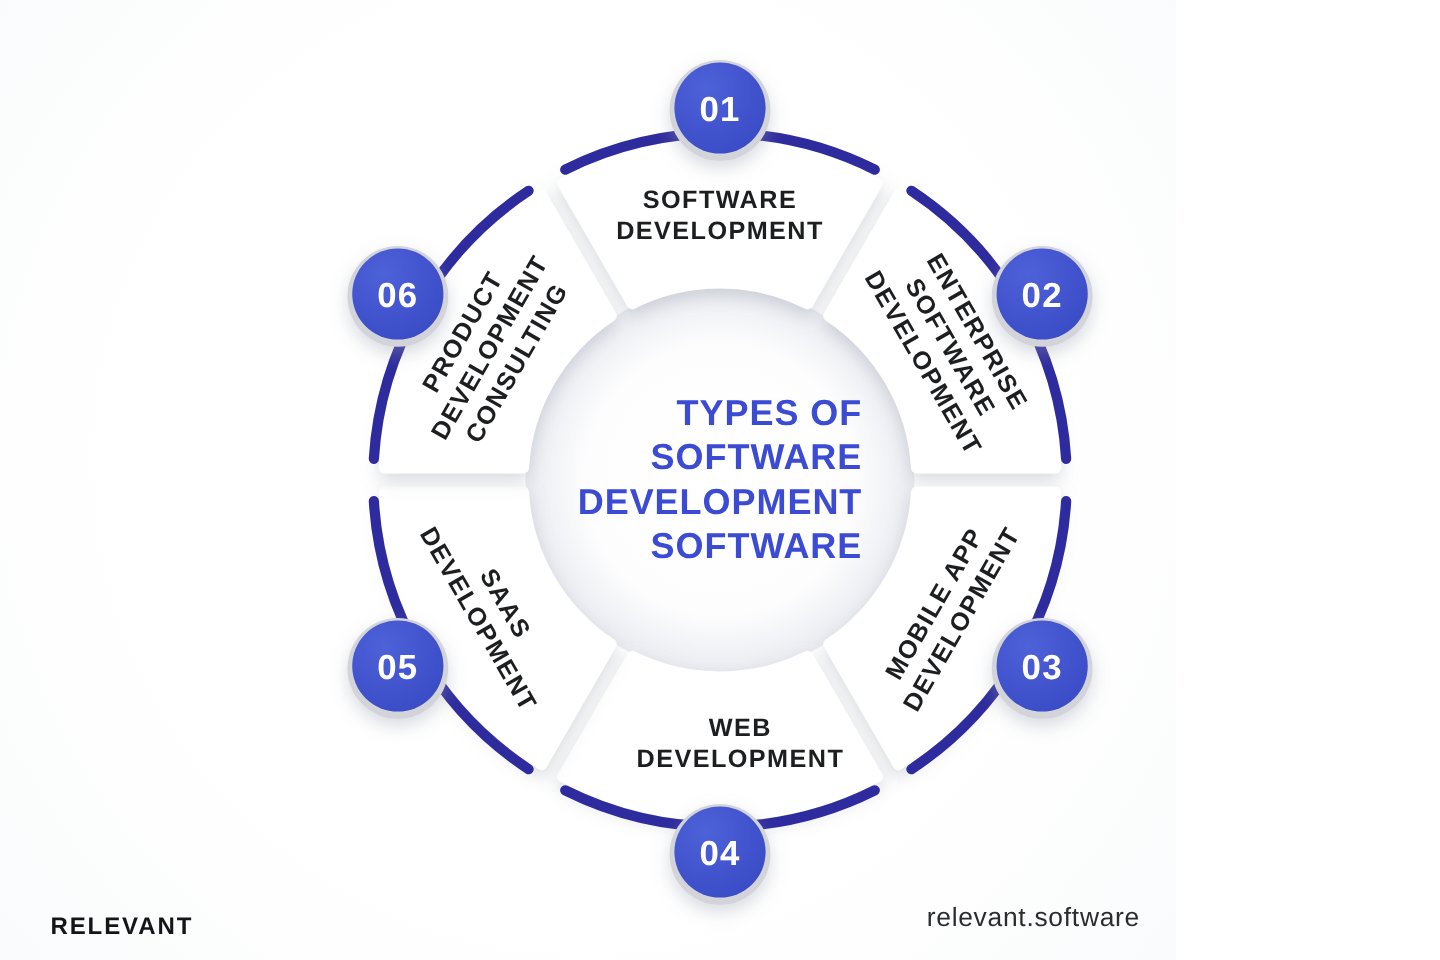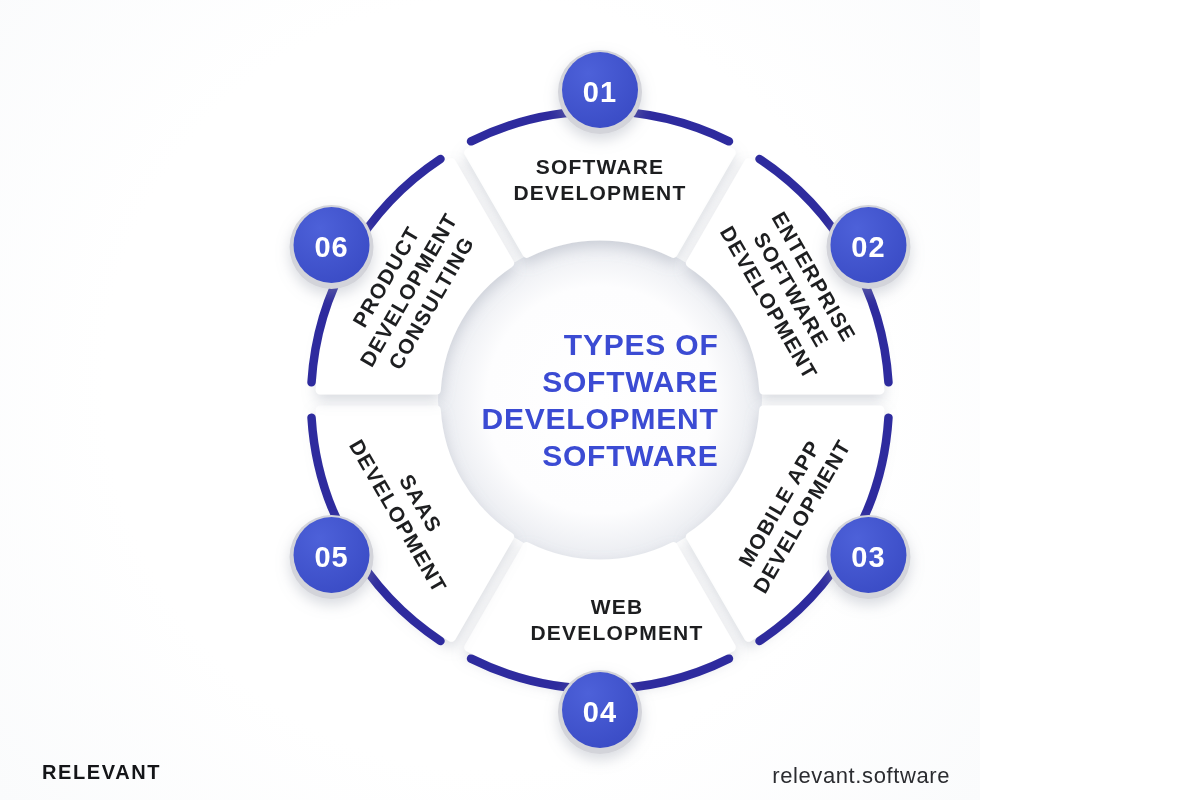--- a/index.html
+++ b/index.html
@@ -54,21 +54,21 @@
     left: 42px;
     bottom: 16px;
     font-weight: bold;
     font-size: 20px;
     letter-spacing: 1.6px;
     color: #141518;
   }
   .footer-right {
     position: absolute;
     right: 30px;
-    bottom: 11px;
+    bottom: 22px;
     font-weight: 400;
     font-size: 22px;
     letter-spacing: 0.6px;
     color: #2b2c30;
   }
 </style>
 </head>
 <body>
 
 <div class="stage">

